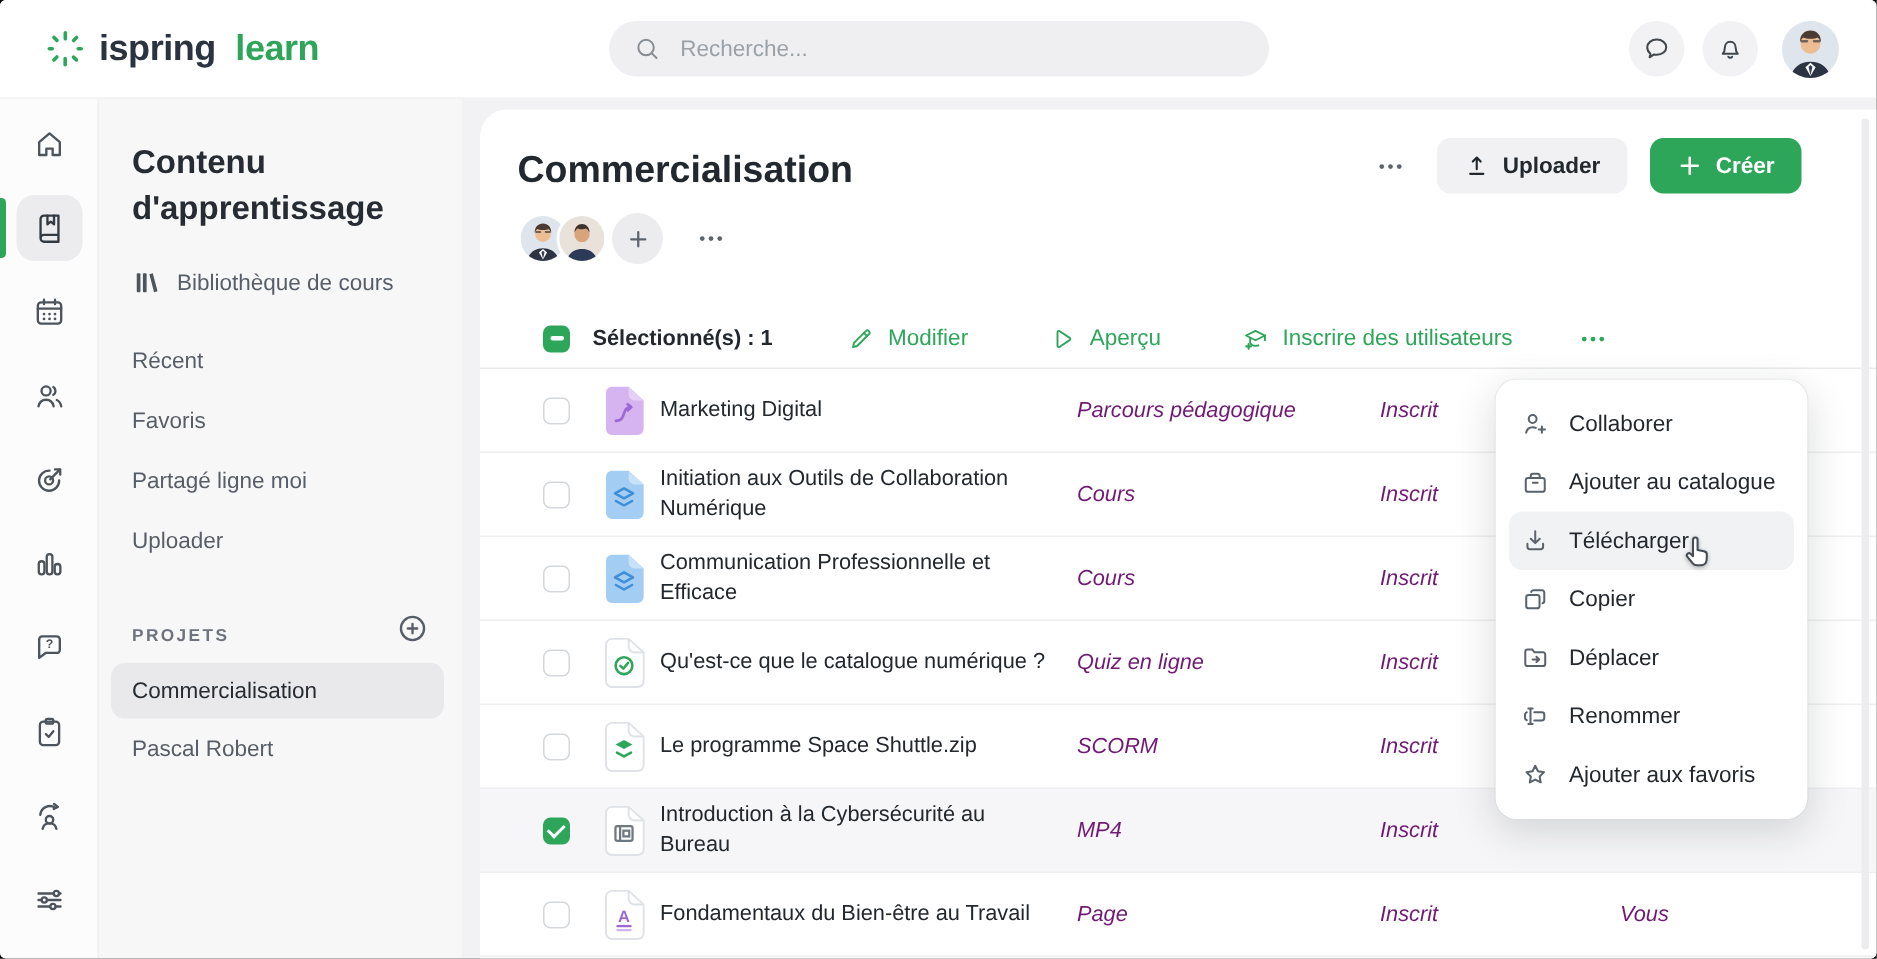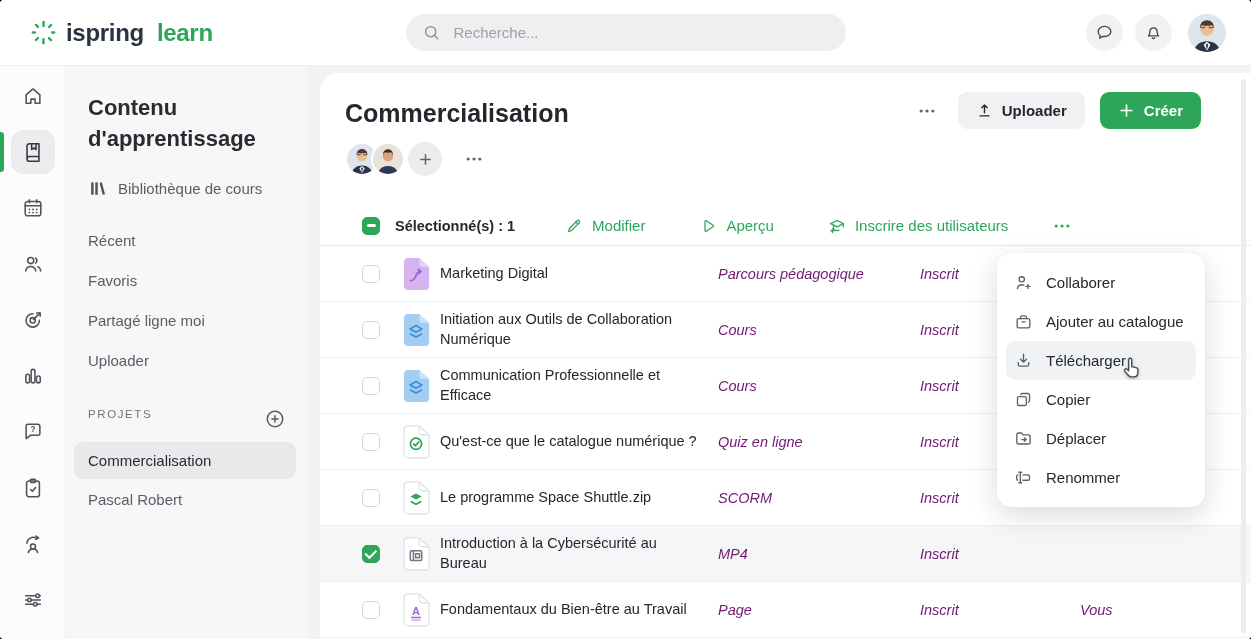--- a/index.html
+++ b/index.html
@@ -31,21 +31,21 @@
   .rail-item .icon{width:22px;height:22px;}
   .rail-item.active{background:#ececef;color:#343a41;}
   .rail-item.active::before{content:"";position:absolute;left:-11px;top:2px;width:4px;height:40px;background:var(--accent);border-radius:0 3px 3px 0;}
 
   .panel{width:242px;background:var(--panel);padding-top:24px;color:#575e67;flex-shrink:0;}
   .panel-title{font-size:22px;line-height:31px;font-weight:700;color:#272c33;margin:2px 24px 0 22px;}
   .panel-library{display:flex;gap:11px;align-items:center;margin:25px 0 0 22px;font-size:15px;cursor:pointer;}
   .panel-library .icon{width:19px;height:19px;color:#4d545c;}
   .panel-nav{margin-top:22px;}
   .panel-item{height:40px;display:flex;align-items:center;padding-left:22px;font-size:15px;cursor:pointer;}
-  .projects-head{margin:28px 22px 0 22px;display:flex;justify-content:space-between;align-items:flex-start;font-size:11.5px;font-weight:400;letter-spacing:1.6px;color:#6d747d;}
+  .projects-head{margin:28px 22px 0 22px;display:flex;justify-content:space-between;align-items:flex-end;font-size:11.5px;font-weight:700;letter-spacing:1.6px;color:#6d747d;}
   .plus-circle{width:22px;height:22px;color:#575e67;cursor:pointer;}
   .projects-list{margin-top:12px;}
   .project-item{height:37px;display:flex;align-items:center;border-radius:9px;margin:2px 12px 2px 8px;padding-left:14px;font-size:15px;color:#575e67;cursor:pointer;}
   .project-item.active{background:#e9e9ec;color:#272c33;}
 
   .main{flex:1;background:#f2f2f4;padding:7px 0 0 12px;min-width:0;}
   .card{background:#fff;border-radius:18px 0 0 0;height:566px;position:relative;overflow:hidden;}
 
   .card-head{height:133px;position:relative;padding:26px 0 0 25px;}
   .page-title{font-size:25px;font-weight:700;color:#23282e;}
@@ -628,20 +628,28 @@
             <div class="menu-item">
               <span class="icon">
                 <svg viewBox="0 0 24 24" fill="none" stroke="currentColor" stroke-width="1.7" stroke-linecap="round" stroke-linejoin="round">
                   <path d="M8 5.4v13.2M6.2 5.4h3.6M6.2 18.6h3.6"></path>
                   <path d="M11.2 8.6h6.4a2 2 0 0 1 2 2v2.9a2 2 0 0 1-2 2h-6.4"></path>
                   <path d="M4.9 8.6a2 2 0 0 0-1.5 1.9v3a2 2 0 0 0 1.5 1.9"></path>
                 </svg>
               </span>
               <span>Renommer</span>
             </div>
+            <div class="menu-item">
+              <span class="icon">
+                <svg viewBox="0 0 24 24" fill="none" stroke="currentColor" stroke-width="1.7" stroke-linecap="round" stroke-linejoin="round">
+                  <path d="m12 4.4 2.3 4.6 5.1.8-3.7 3.6.9 5.1L12 16.1l-4.6 2.4.9-5.1-3.7-3.6 5.1-.8z"></path>
+                </svg>
+              </span>
+              <span>Ajouter aux favoris</span>
+            </div>
           </div>
 
         <span class="cursor"><svg viewBox="0 0 24 24">
               <path d="M9.3 4.6a1.45 1.45 0 0 1 2.9 0v6.6l4.1.85c1.15.24 1.93 1.27 1.86 2.42l-.2 3.2A3.6 3.6 0 0 1 14.4 21h-2.5a3.6 3.6 0 0 1-2.77-1.3l-3.5-4.23a1.38 1.38 0 0 1 2.06-1.83l1.61 1.5z" fill="#fff" stroke="#454c54" stroke-width="1.3" stroke-linejoin="round"></path>
             </svg></span>
 
         <div class="scrollbar"></div>
       </div>
     </main>
   </div>

